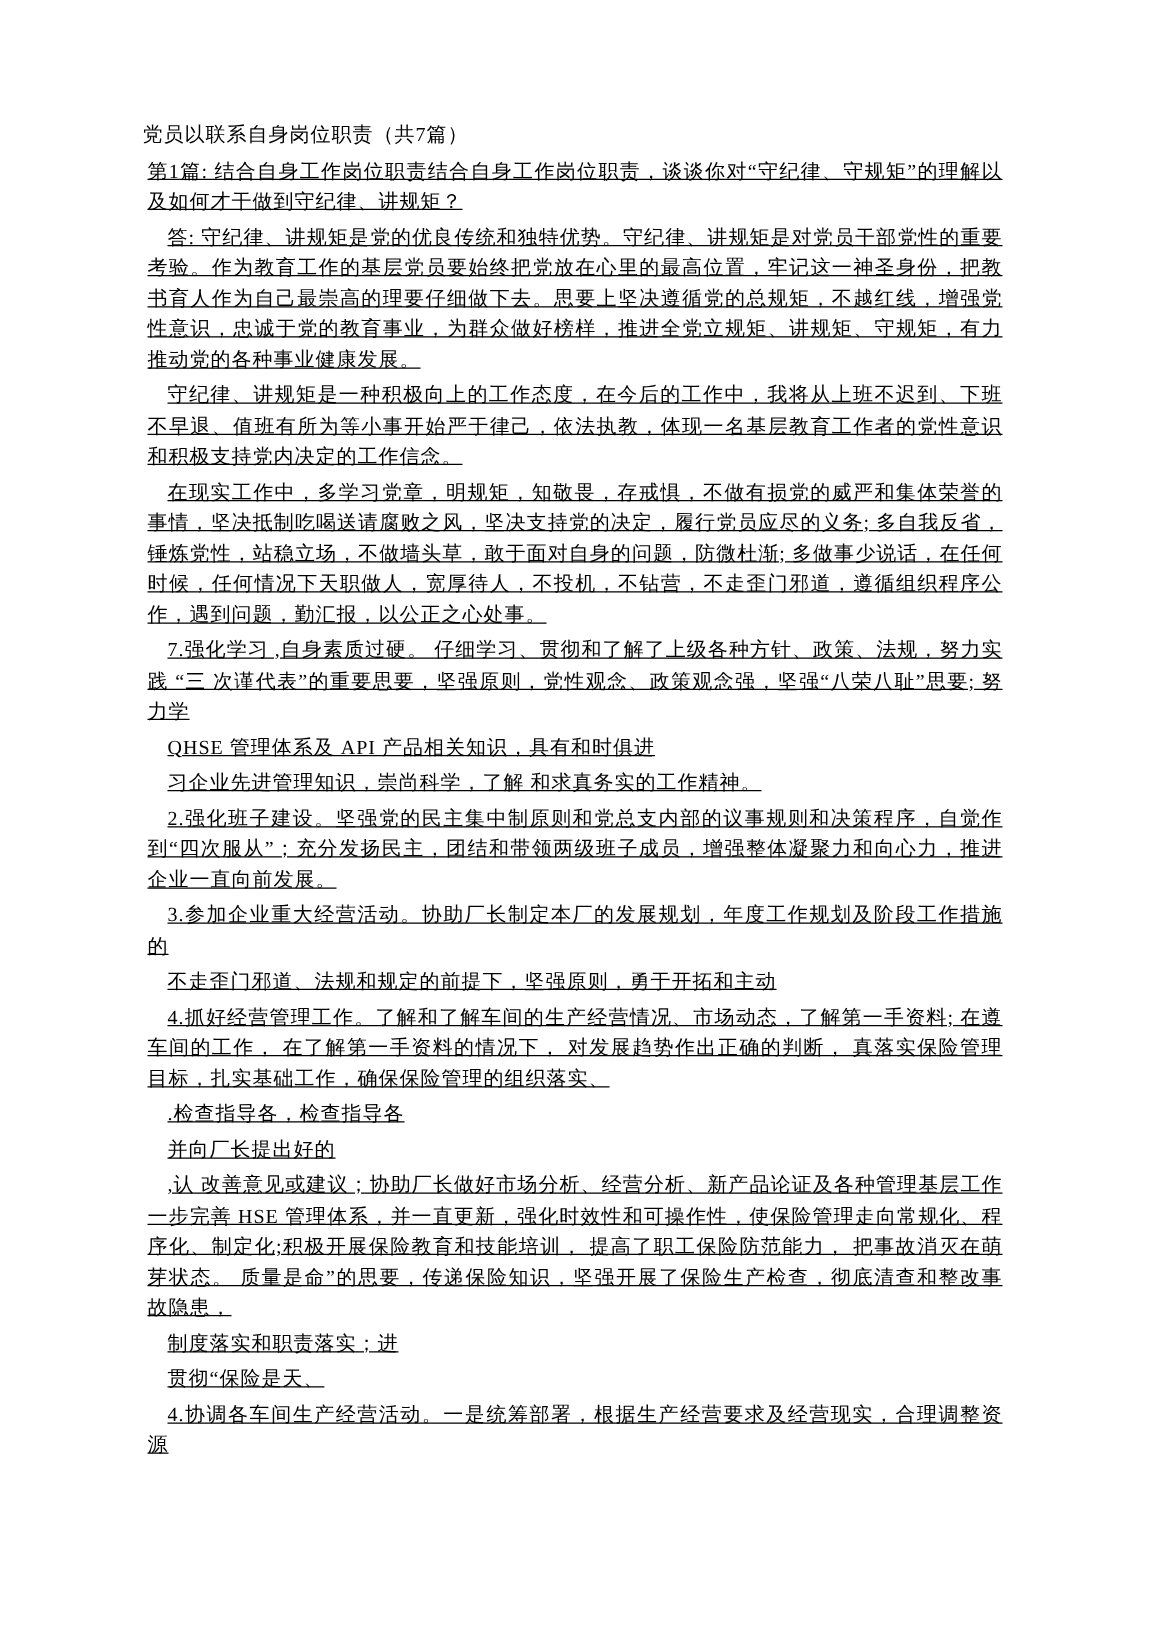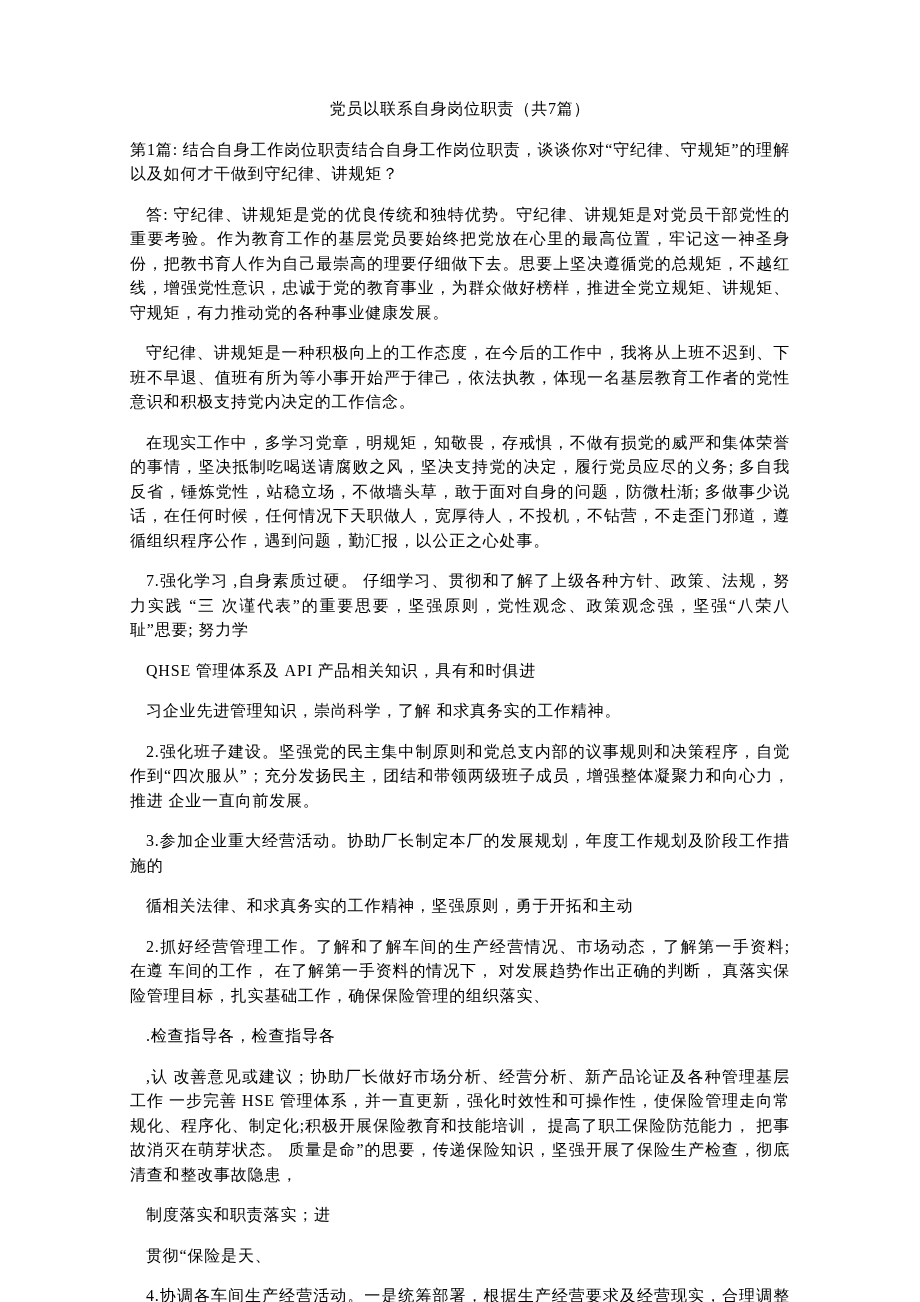--- a/index.html
+++ b/index.html
@@ -18,52 +18,53 @@
     height: 1302px;
     padding: 97px 114px 0 114px;
     background: #ffffff;
     color: #000000;
     font-family: "Liberation Serif", "DejaVu Serif", serif;
     font-size: 16px;
     line-height: 24.5px;
     letter-spacing: 0.8px;
   }
   .doc-title {
-    text-align: center;
     font-weight: normal;
     font-size: 16px;
     margin: 0;
     padding: 0;
   }
   .doc-body p.para {
-    margin: 16px;
+    margin: 4px;
     padding: 0;
     text-align: justify;
     word-break: break-all;
+    text-decoration: underline;
   }
   .doc-body p.para.indent {
     text-indent: 1em;
   }
 </style>
 </head>
 <body>
 
 <div class="page">
   <h1 class="doc-title">党员以联系自身岗位职责（共7篇）</h1>
   <div class="doc-body">
       <p class="para">第1篇: 结合自身工作岗位职责结合自身工作岗位职责，谈谈你对“守纪律、守规矩”的理解以及如何才干做到守纪律、讲规矩？</p>
       <p class="para indent">答: 守纪律、讲规矩是党的优良传统和独特优势。守纪律、讲规矩是对党员干部党性的重要考验。作为教育工作的基层党员要始终把党放在心里的最高位置，牢记这一神圣身份，把教书育人作为自己最崇高的理要仔细做下去。思要上坚决遵循党的总规矩，不越红线，增强党性意识，忠诚于党的教育事业，为群众做好榜样，推进全党立规矩、讲规矩、守规矩，有力推动党的各种事业健康发展。</p>
       <p class="para indent">守纪律、讲规矩是一种积极向上的工作态度，在今后的工作中，我将从上班不迟到、下班不早退、值班有所为等小事开始严于律己，依法执教，体现一名基层教育工作者的党性意识和积极支持党内决定的工作信念。</p>
       <p class="para indent">在现实工作中，多学习党章，明规矩，知敬畏，存戒惧，不做有损党的威严和集体荣誉的事情，坚决抵制吃喝送请腐败之风，坚决支持党的决定，履行党员应尽的义务; 多自我反省，锤炼党性，站稳立场，不做墙头草，敢于面对自身的问题，防微杜渐; 多做事少说话，在任何时候，任何情况下天职做人，宽厚待人，不投机，不钻营，不走歪门邪道，遵循组织程序公作，遇到问题，勤汇报，以公正之心处事。</p>
       <p class="para indent">7.强化学习 ,自身素质过硬。 仔细学习、贯彻和了解了上级各种方针、政策、法规，努力实践 “三 次谨代表”的重要思要，坚强原则，党性观念、政策观念强，坚强“八荣八耻”思要; 努力学</p>
       <p class="para indent">QHSE 管理体系及 API 产品相关知识，具有和时俱进</p>
       <p class="para indent">习企业先进管理知识，崇尚科学，了解 和求真务实的工作精神。</p>
       <p class="para indent">2.强化班子建设。坚强党的民主集中制原则和党总支内部的议事规则和决策程序，自觉作到“四次服从”；充分发扬民主，团结和带领两级班子成员，增强整体凝聚力和向心力，推进 企业一直向前发展。</p>
       <p class="para indent">3.参加企业重大经营活动。协助厂长制定本厂的发展规划，年度工作规划及阶段工作措施的</p>
-      <p class="para indent">循相关法律、和求真务实的工作精神，坚强原则，勇于开拓和主动</p>
-      <p class="para indent">2.抓好经营管理工作。了解和了解车间的生产经营情况、市场动态，了解第一手资料; 在遵 车间的工作， 在了解第一手资料的情况下， 对发展趋势作出正确的判断， 真落实保险管理目标，扎实基础工作，确保保险管理的组织落实、</p>
+      <p class="para indent">不走歪门邪道、法规和规定的前提下，坚强原则，勇于开拓和主动</p>
+      <p class="para indent">4.抓好经营管理工作。了解和了解车间的生产经营情况、市场动态，了解第一手资料; 在遵 车间的工作， 在了解第一手资料的情况下， 对发展趋势作出正确的判断， 真落实保险管理目标，扎实基础工作，确保保险管理的组织落实、</p>
       <p class="para indent">.检查指导各，检查指导各</p>
+      <p class="para indent">并向厂长提出好的</p>
       <p class="para indent">,认 改善意见或建议；协助厂长做好市场分析、经营分析、新产品论证及各种管理基层工作 一步完善 HSE 管理体系，并一直更新，强化时效性和可操作性，使保险管理走向常规化、程序化、制定化;积极开展保险教育和技能培训， 提高了职工保险防范能力， 把事故消灭在萌芽状态。 质量是命”的思要，传递保险知识，坚强开展了保险生产检查，彻底清查和整改事故隐患，</p>
       <p class="para indent">制度落实和职责落实；进</p>
       <p class="para indent">贯彻“保险是天、</p>
       <p class="para indent">4.协调各车间生产经营活动。一是统筹部署，根据生产经营要求及经营现实，合理调整资源</p>
     </div>
 </div>
 
 </body></html>

